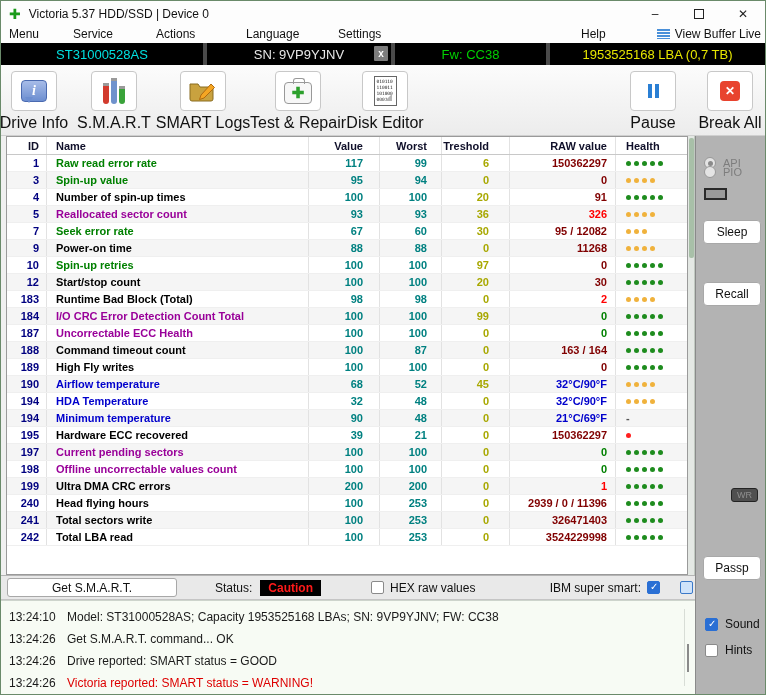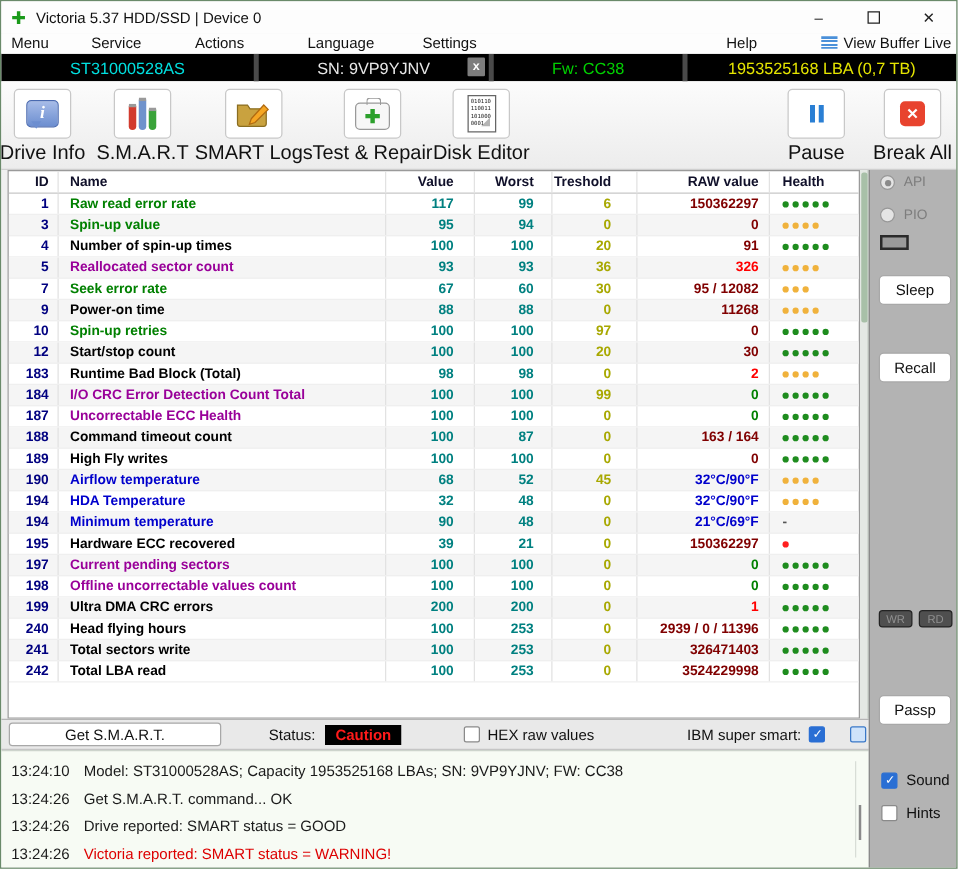--- a/index.html
+++ b/index.html
@@ -95,21 +95,21 @@
   .log-scroll { position:absolute; right:3px; top:8px; bottom:8px; width:8px; border-left:1px solid #d8ddd6; }
   .log-thumb { position:absolute; right:3px; top:45%; width:2px; height:28px; background:#8a8a8a; }
 
   
   .radio-row { position:absolute; left:8px; display:flex; align-items:center; gap:7px; font-size:11px; color:#7d7d7d; }
   .radio { width:12px; height:12px; border-radius:50%; border:1px solid #989898; background:#e4e4e4; display:flex; align-items:center; justify-content:center; }
   .radio.sel::after { content:""; width:5px; height:5px; border-radius:50%; background:#8a8a8a; }
   .led-box { position:absolute; left:8px; top:52px; width:23px; height:12px; background:#9a9a9a; border:2px solid #2a2a2a; }
   .side-btn { position:absolute; left:7px; width:58px; height:24px; border-radius:4px; }
   .mini-row { position:absolute; left:7px; top:352px; display:flex; gap:5px; }
-  .mini-btn { width:27px; height:14px; background:#4f4f4f; color:#8f8f8f; border:1px solid #232323; border-radius:3px; font-size:9px; font-weight:normal; display:flex; align-items:center; justify-content:center; }
+  .mini-btn { width:27px; height:14px; background:#4f4f4f; color:#8f8f8f; border:1px solid #232323; border-radius:3px; font-size:9px; font-weight:normal; display:flex; align-items:center; justify-content:center;margin-left:28px; }
   .side-cb-row { position:absolute; left:9px; display:flex; align-items:center; gap:7px; font-size:12px; color:#111; }
 </style>
 </head>
 <body>
 
 <div class="window">
 
   <div class="titlebar">
     <span class="app-icon">✚</span>
     <span class="title-text">Victoria 5.37 HDD/SSD | Device 0</span>
@@ -591,21 +591,21 @@
               <span style="color: rgb(221, 0, 0);">Victoria reported: SMART status = WARNING!</span>
             </div>
           </div>
         <div class="log-scroll">
             <div class="log-thumb"></div>
           </div>
       </div>
     </div>
 
     <div class="sidebar">
-      <div class="radio-row" style="top:4px">
+      <div class="radio-row" style="top:21px">
         <span class="radio sel"></span>
         <span>API</span>
       </div>
       <div class="radio-row" style="top:30px">
         <span class="radio"></span>
         <span>PIO</span>
       </div>
       <div class="led-box"></div>
       <div class="btn side-btn" style="top:84px">Sleep</div>
       <div class="btn side-btn" style="top:146px">Recall</div>

